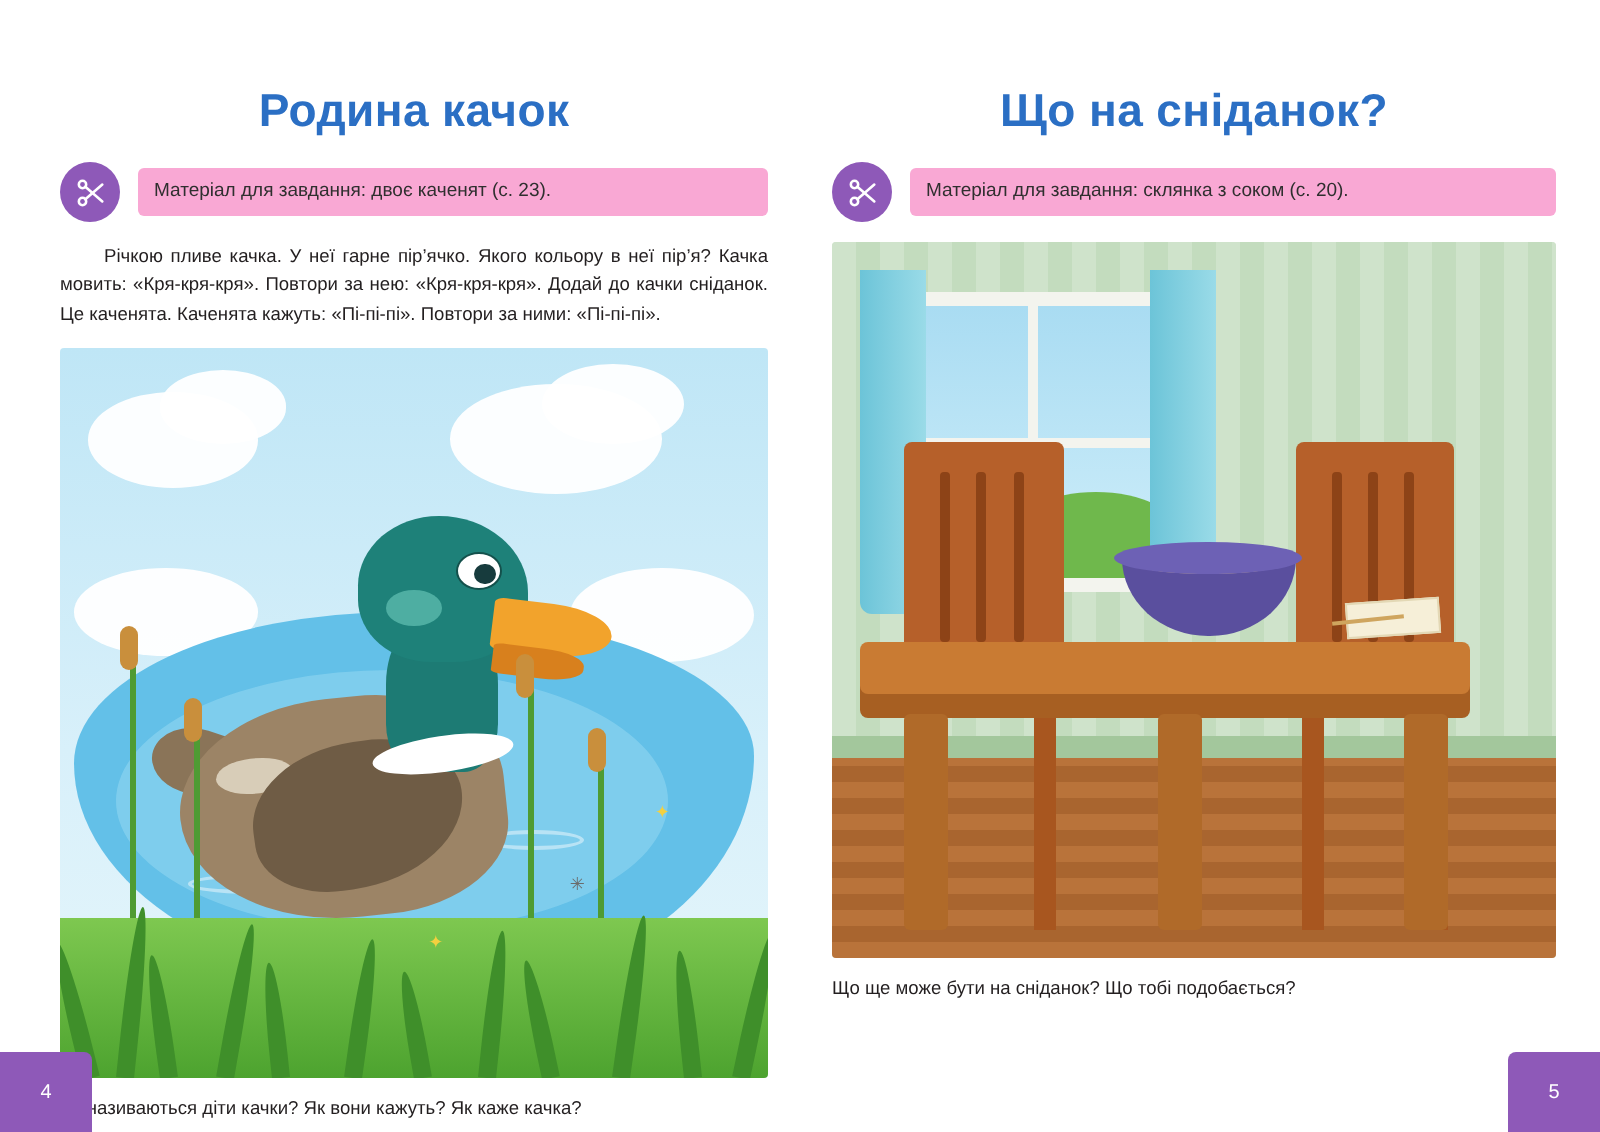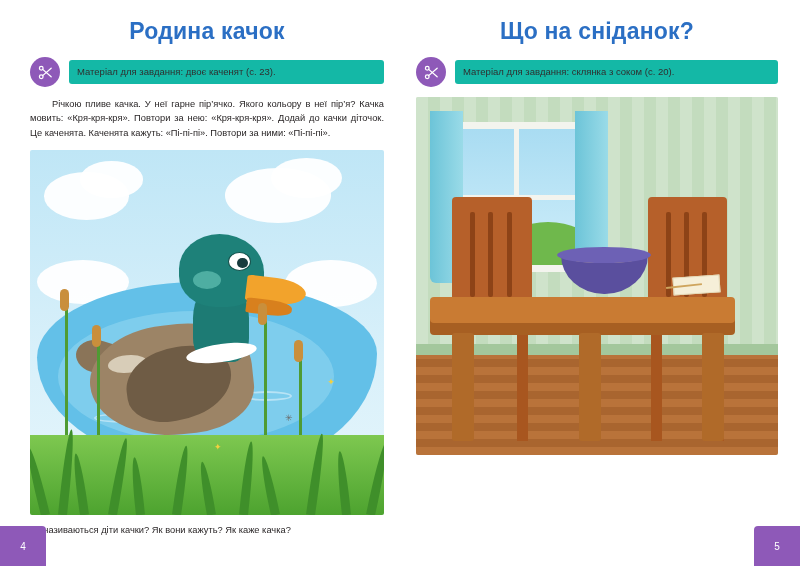--- a/index.html
+++ b/index.html
@@ -15,41 +15,41 @@
   .page { width: 400px; height: 566px; position: relative; padding: 18px 22px 0 22px; }
   .page.left { padding-left: 30px; padding-right: 16px; }
   .page.right { padding-left: 16px; }
 
   .title {
     text-align: center;
     color: #2b6fc4;
     font-size: 23px;
     font-weight: bold;
     letter-spacing: 0.2px;
-    margin: 0 0 12px 0;
+    margin: 24px 0 12px 0;
     white-space: nowrap;
   }
 
   .task-bar {
     display: flex;
     align-items: center;
     gap: 9px;
     margin-bottom: 10px;
   }
   .scissors-badge {
     flex: 0 0 auto;
     width: 30px; height: 30px;
     border-radius: 50%;
     background: #8e59b8;
     display: flex; align-items: center; justify-content: center;
     color: #ffffff;
   }
   .task-note {
     flex: 1 1 auto;
-    background: #14b8a6;
+    background: #f9a8d4;
     border-radius: 3px;
     padding: 6px 8px;
     font-size: 9.5px;
     color: #2f2f2f;
     line-height: 1.25;
   }
 
   .paragraph {
     font-size: 9.3px;
     line-height: 1.55;
@@ -313,21 +313,21 @@
         <svg width="17" height="17" viewBox="0 0 24 24" fill="none" stroke="#ffffff" stroke-width="1.8" stroke-linecap="round">
           <circle cx="6" cy="18" r="2.6"></circle>
           <circle cx="6" cy="6" r="2.6"></circle>
           <line x1="8" y1="7.6" x2="20" y2="18"></line>
           <line x1="8" y1="16.4" x2="20" y2="6"></line>
         </svg>
       </div>
       <div class="task-note">Матеріал для завдання: двоє каченят (с. 23).</div>
     </div>
 
-    <p class="paragraph">Річкою пливе качка. У неї гарне пір’ячко. Якого кольору в неї пір’я? Качка мовить: «Кря-кря-кря». Повтори за нею: «Кря-кря-кря». Додай до качки діточок. Це каченята. Каченята кажуть: «Пі-пі-пі». Повтори за ними: «Пі-пі-пі».</p>
+    <p class="paragraph">Річкою пливе качка. У неї гарне пір’ячко. Якого кольору в неї пір’я? Качка мовить: «Кря-кря-кря». Повтори за нею: «Кря-кря-кря». Додай до качки сніданок. Це каченята. Каченята кажуть: «Пі-пі-пі». Повтори за ними: «Пі-пі-пі».</p>
 
     <div class="illustration">
       <div class="sky"></div>
 
       <div class="cloud" style="left:4%; top:6%; width:24%; height:13%;"></div>
       <div class="cloud" style="left:14%; top:3%; width:18%; height:10%;"></div>
       <div class="cloud" style="left:55%; top:5%; width:30%; height:15%;"></div>
       <div class="cloud" style="left:68%; top:2%; width:20%; height:11%;"></div>
       <div class="cloud" style="left:2%; top:30%; width:26%; height:12%;"></div>
       <div class="cloud" style="left:72%; top:30%; width:26%; height:13%;"></div>
@@ -442,17 +442,18 @@
       <div class="napkin"></div>
       <div class="spoon"></div>
 
       <div class="table-top"></div>
       <div class="table-edge"></div>
       <div class="table-leg" style="left:10%;"></div>
       <div class="table-leg" style="left:45%;"></div>
       <div class="table-leg" style="left:79%;"></div>
     </div>
 
+    <div class="footer-question">Що ще може бути на сніданок? Що тобі подобається?</div>
 
     <div class="page-number right-corner">5</div>
   </div>
 
 </div>
 
 </body></html>

